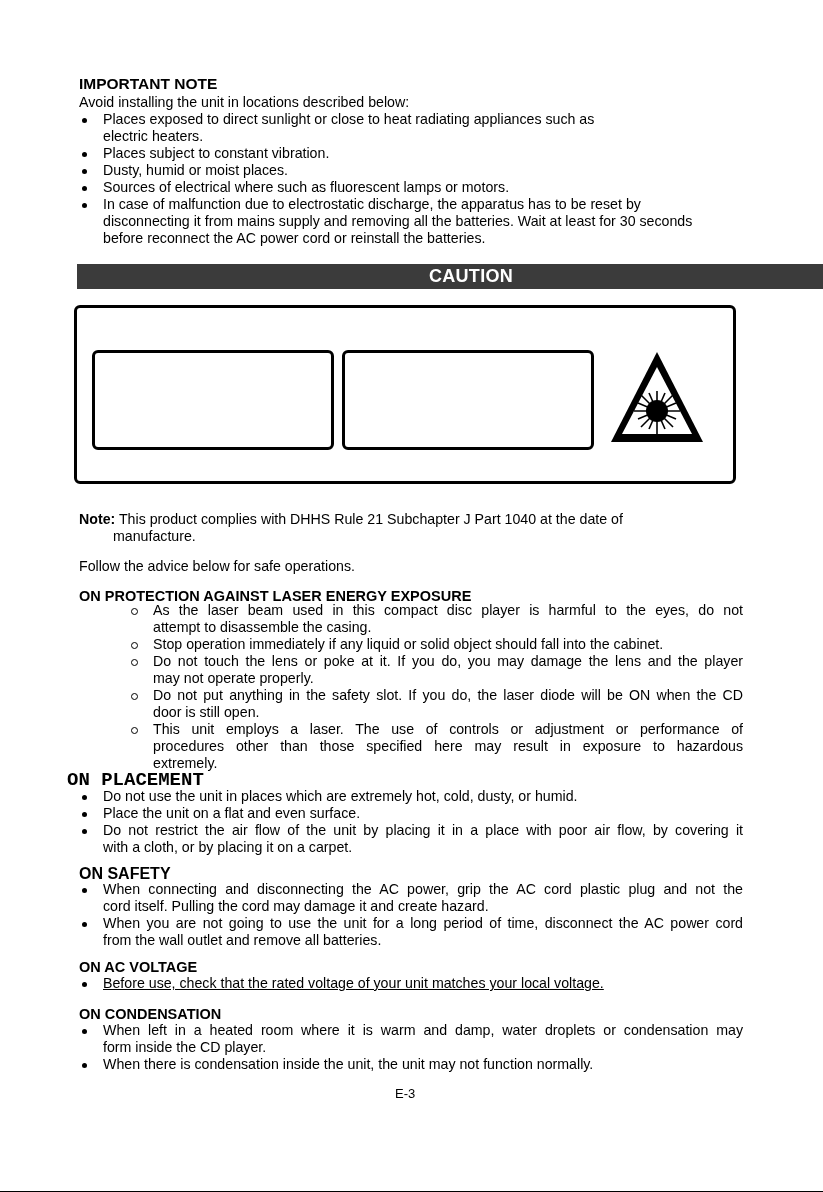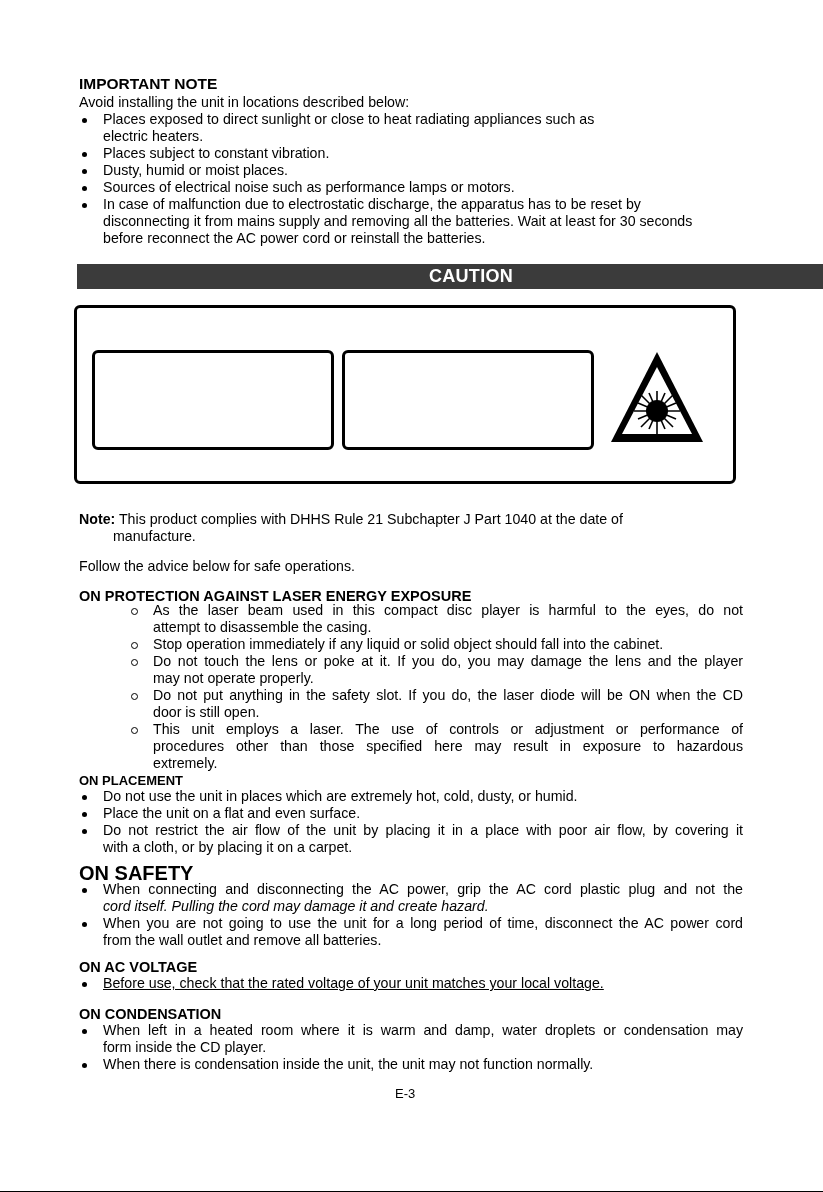--- a/index.html
+++ b/index.html
@@ -38,21 +38,21 @@
   <div class="line" style="left:103px;top:111px;">Places exposed to direct sunlight or close to heat radiating appliances such as</div>
   <div class="line" style="left:103px;top:128px;">electric heaters.</div>
 
   <span class="bullet" style="left:82px;top:152px;"></span>
   <div class="line" style="left:103px;top:145px;">Places subject to constant vibration.</div>
 
   <span class="bullet" style="left:82px;top:169px;"></span>
   <div class="line" style="left:103px;top:162px;">Dusty, humid or moist places.</div>
 
   <span class="bullet" style="left:82px;top:186px;"></span>
-  <div class="line" style="left:103px;top:179px;">Sources of electrical noise such as performance lamps or motors.</div>
+  <div class="line" style="left:103px;top:179px;">Sources of electrical where such as fluorescent lamps or motors.</div>
 
   <span class="bullet" style="left:82px;top:203px;"></span>
   <div class="line" style="left:103px;top:196px;">In case of malfunction due to electrostatic discharge, the apparatus has to be reset by</div>
   <div class="line" style="left:103px;top:213px;">disconnecting it from mains supply and removing all the batteries. Wait at least for 30 seconds</div>
   <div class="line" style="left:103px;top:230px;">before reconnect the AC power cord or reinstall the batteries.</div>
 </div>
 
 <div class="caution-bar">CAUTION</div>
 
 <div class="label-frame">
@@ -103,39 +103,39 @@
   <div class="line just" style="left:153px;top:687px;width:590px;">Do not put anything in the safety slot. If you do, the laser diode will be ON when the CD</div>
   <div class="line" style="left:153px;top:704px;">door is still open.</div>
 
   <span class="circ" style="left:131px;top:727px;"></span>
   <div class="line just" style="left:153px;top:721px;width:590px;">This unit employs a laser. The use of controls or adjustment or performance of</div>
   <div class="line just" style="left:153px;top:738px;width:590px;">procedures other than those specified here may result in exposure to hazardous</div>
   <div class="line" style="left:153px;top:755px;">extremely.</div>
 </div>
 
 <div>
-  <div class="line bold" style="left:79px;top:772px;font-size:13px;">ON PLACEMENT</div>
+  <div class="line bold" style="left:67px;top:772px;font-size:19px;font-family:Liberation Mono, monospace;">ON PLACEMENT</div>
 
   <span class="bullet" style="left:82px;top:795px;"></span>
   <div class="line" style="left:103px;top:788px;">Do not use the unit in places which are extremely hot, cold, dusty, or humid.</div>
 
   <span class="bullet" style="left:82px;top:812px;"></span>
   <div class="line" style="left:103px;top:805px;">Place the unit on a flat and even surface.</div>
 
   <span class="bullet" style="left:82px;top:829px;"></span>
   <div class="line just" style="left:103px;top:822px;width:640px;">Do not restrict the air flow of the unit by placing it in a place with poor air flow, by covering it</div>
   <div class="line" style="left:103px;top:839px;">with a cloth, or by placing it on a carpet.</div>
 </div>
 
 <div>
-  <div class="line bold" style="left:79px;top:865px;font-size:20px;">ON SAFETY</div>
+  <div class="line bold" style="left:79px;top:865px;font-size:16px;">ON SAFETY</div>
 
   <span class="bullet" style="left:82px;top:888px;"></span>
   <div class="line just" style="left:103px;top:881px;width:640px;">When connecting and disconnecting the AC power, grip the AC cord plastic plug and not the</div>
-  <div class="line" style="left:103px;top:898px;font-style:italic;">cord itself. Pulling the cord may damage it and create hazard.</div>
+  <div class="line" style="left:103px;top:898px;">cord itself. Pulling the cord may damage it and create hazard.</div>
 
   <span class="bullet" style="left:82px;top:922px;"></span>
   <div class="line just" style="left:103px;top:915px;width:640px;">When you are not going to use the unit for a long period of time, disconnect the AC power cord</div>
   <div class="line" style="left:103px;top:932px;">from the wall outlet and remove all batteries.</div>
 </div>
 
 <div>
   <div class="line bold" style="left:79px;top:959px;font-size:14.5px;">ON AC VOLTAGE</div>
   <span class="bullet" style="left:82px;top:982px;"></span>
   <div class="line" style="left:103px;top:975px;text-decoration:underline;">Before use, check that the rated voltage of your unit matches your local voltage.</div>

